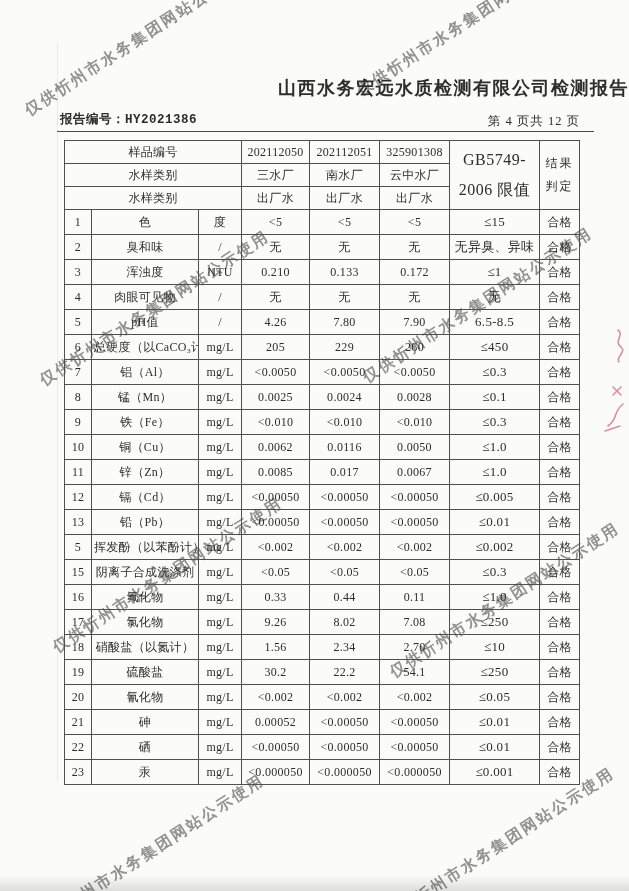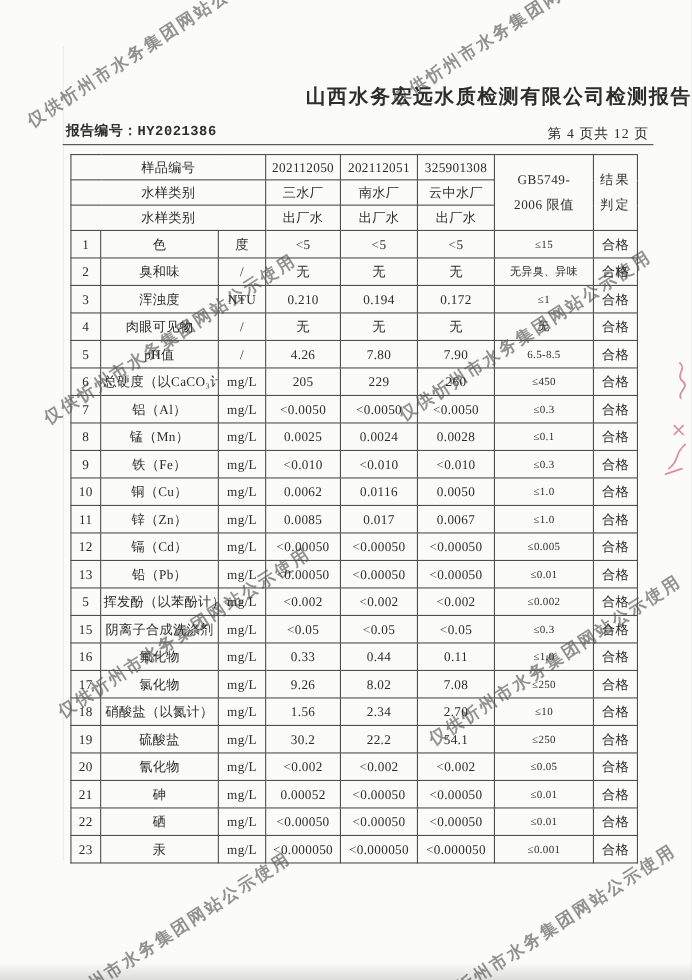--- a/index.html
+++ b/index.html
@@ -42,21 +42,21 @@
   .title{
     position:absolute;top:76px;left:0;width:629px;
     text-align:right;
     font-size:18px;font-weight:bold;letter-spacing:1.5px;
   }
   .report-line{
     position:absolute;top:111px;left:60px;width:534px;height:19px;
     font-size:12.5px;
   }
   .report-no{position:absolute;left:0;top:0;font-weight:600;letter-spacing:0.5px;font-family:Liberation Mono, monospace;}
-  .page-info{position:absolute;right:4px;top:2px;letter-spacing:1px;}
+  .page-info{position:absolute;right:14px;top:2px;letter-spacing:1px;}
   .header-rule{
     position:absolute;top:131px;left:57px;width:537px;height:0;
     border-top:1.2px solid #4a4a4a;
   }
   
   table.report{
     position:absolute;top:140px;left:64px;
     border-collapse:collapse;
     table-layout:fixed;
     width:515px;
@@ -68,22 +68,22 @@
     vertical-align:middle;
     padding:0 2px;
     overflow:hidden;
     white-space:nowrap;
     letter-spacing:0.3px;
   }
   tr.meta td{height:22px;}
   tbody.data td{height:24px;}
   td.meta-label{letter-spacing:4px;}
   td.name{text-align:left;padding-left:7px;letter-spacing:0.5px;}
-  td.limit{font-size:10px;}
-  td.gb-header div{line-height:1.9;font-size:12px;letter-spacing:0.5px;}
+  td.limit{font-size:13px;}
+  td.gb-header div{line-height:1.9;font-size:16px;letter-spacing:0.5px;}
   td.res-header div{line-height:1.9;letter-spacing:2px;}
   
   .red-marks{position:absolute;left:588px;top:318px;}
 </style>
 </head>
 <body>
 
 <div class="page">
 
   <div class="wm" style="left:0px;top:28px;">仅供忻州市水务集团网站公示使用</div>
@@ -163,21 +163,21 @@
         <td>无</td>
         <td>无</td>
         <td class="limit">无异臭、异味</td>
         <td>合格</td>
       </tr>
         <tr>
         <td>3</td>
         <td class="name">浑浊度</td>
         <td>NTU</td>
         <td>0.210</td>
-        <td>0.194</td>
+        <td>0.133</td>
         <td>0.172</td>
         <td class="limit">≤1</td>
         <td>合格</td>
       </tr>
         <tr>
         <td>4</td>
         <td class="name">肉眼可见物</td>
         <td>/</td>
         <td>无</td>
         <td>无</td>

